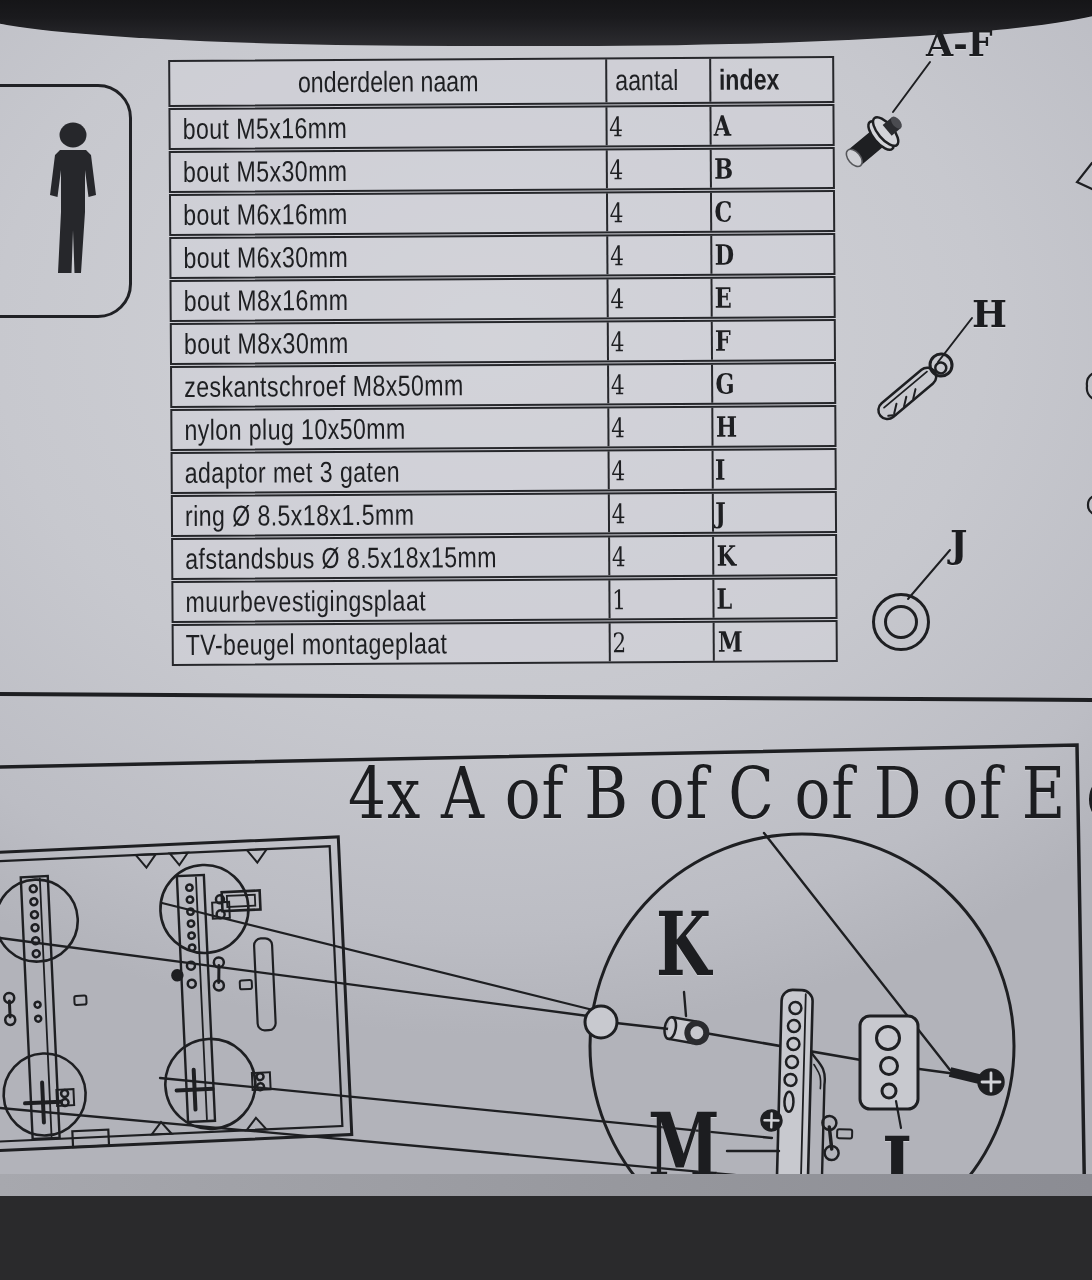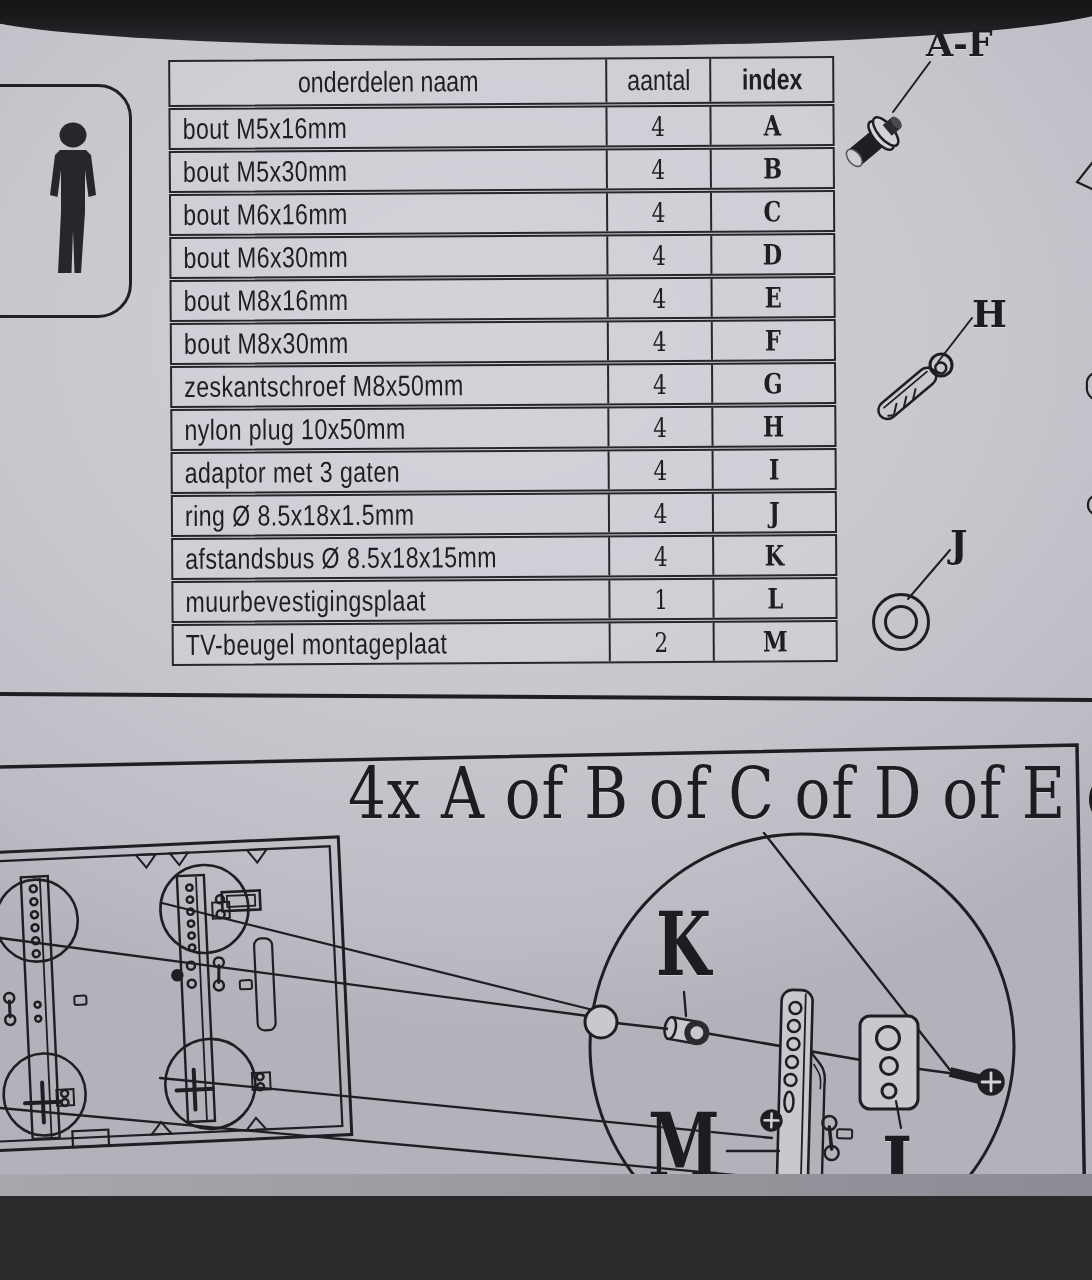--- a/index.html
+++ b/index.html
@@ -16,21 +16,21 @@
   .condL{display:inline-block;transform:scaleX(0.80);transform-origin:left center;white-space:nowrap;}
   
   .person-panel{position:absolute;left:-50px;top:84px;width:176px;height:228px;
     border:3.5px solid #202125;border-radius:34px;}
   
   .ptable{position:absolute;left:170px;top:58px;width:666px;transform:rotate(-0.35deg);
     background:rgba(211,212,218,0.55);}
   .trow,.thead{display:flex;border:2.5px solid #26272b;margin-top:1px;box-sizing:border-box;}
   .thead{height:47px;margin-top:0;}
   .trow{height:42px;}
-  .cell{display:flex;align-items:center;justify-content:center;box-sizing:border-box;overflow:hidden;}
+  .cell{display:flex;align-items:center;justify-content:flex-start;box-sizing:border-box;overflow:hidden;}
   .c-name{width:438px;justify-content:flex-start;padding-left:12px;}
   .c-qty{width:104px;border-left:2.5px solid #26272b;}
   .c-index{width:124px;border-left:2.5px solid #26272b;font-weight:bold;}
   .thead .c-name{justify-content:center;padding-left:0;}
   .tname{font-size:29px;letter-spacing:0.5px;}
   .tnum{font-family:"DejaVu Serif", serif;font-size:27px;}
   .tletter{font-family:"DejaVu Serif", serif;font-size:28px;}
   .thtext{font-size:29px;}
   
   .lbl{position:absolute;font-family:"DejaVu Serif", serif;color:#1c1d20;

